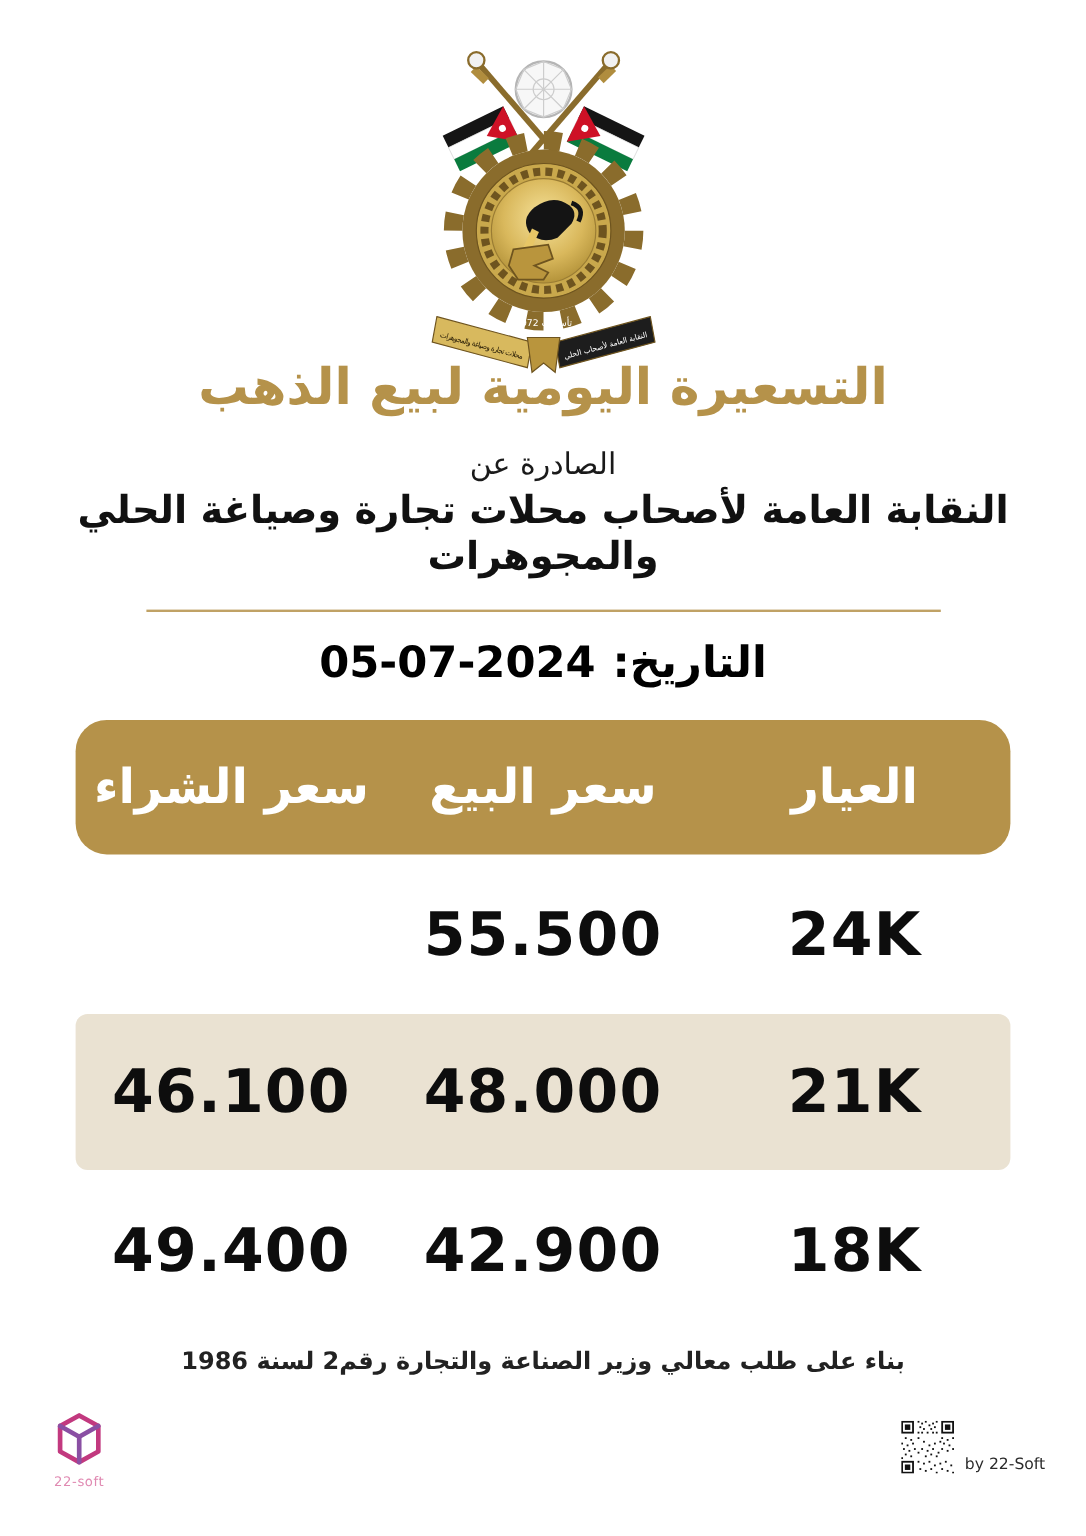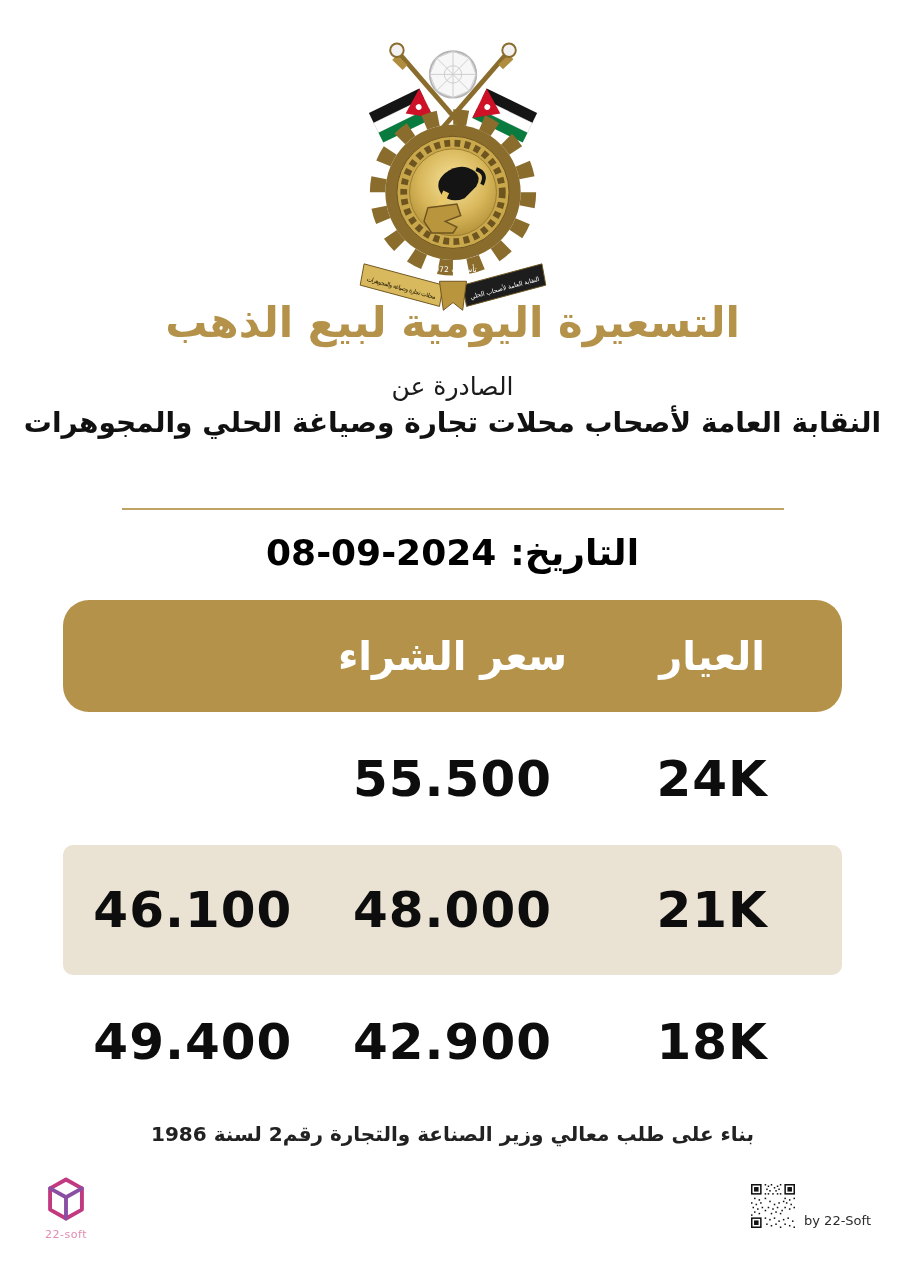--- a/index.html
+++ b/index.html
@@ -9,21 +9,21 @@
     font-family:"DejaVu Sans","Liberation Sans",sans-serif;
     color:#0d0d0d;
   }
   .centered{position:absolute;left:0;width:905px;text-align:center;}
   
   .emblem{position:absolute;top:28px;left:50%;transform:translateX(-50%);width:232px;height:290px;}
   .emblem svg{width:100%;height:100%;display:block;}
   
   .main-title{top:298px;font-size:42px;font-weight:700;color:#b5924a;direction:rtl;line-height:1.2;}
   .issued-by{top:372px;font-size:25px;font-weight:500;color:#1a1a1a;direction:rtl;}
-  .issuer-line{top:406px;font-size:28px;font-weight:700;color:#111;direction:rtl;}
+  .issuer-line{top:406px;font-size:32px;font-weight:700;color:#111;direction:rtl;}
   .country-line{top:452px;font-size:31px;font-weight:700;color:#111;direction:rtl;}
   .divider{position:absolute;top:508px;left:50%;transform:translateX(-50%);
     width:662px;height:2px;background:#b5924a;opacity:.85;}
   .date-line{top:532px;font-size:36px;font-weight:700;color:#000;direction:rtl;}
   .date-line .inner{display:inline-flex;direction:rtl;gap:14px;align-items:baseline;}
   
   .price-table{position:absolute;left:63px;top:600px;width:779px;}
   .t-header{
     height:112px;background:#b5924a;border-radius:26px;
     display:grid;grid-template-columns:1fr 1fr 1fr;direction:rtl;
@@ -119,27 +119,28 @@
     </svg>
   </div>
 
   <div class="centered issued-by">الصادرة عن</div>
   <div class="centered main-title">التسعيرة اليومية لبيع الذهب</div>
   <div class="centered issuer-line">النقابة العامة لأصحاب محلات تجارة وصياغة الحلي والمجوهرات</div>
   <div class="divider"></div>
   <div class="centered date-line">
     <span class="inner">
       <span>التاريخ:</span>
-      <span>08-09-2024</span>
+      <span>05-07-2024</span>
     </span>
   </div>
 
   <div class="price-table">
     <div class="t-header">
       <div>العيار</div>
+      <div>سعر البيع</div>
       <div>سعر الشراء</div>
     </div>
     <div class="t-row">
       <div>24K</div>
       <div>55.500</div>
     </div>
     <div class="t-row shaded">
       <div>21K</div>
       <div>48.000</div>
       <div>46.100</div>

